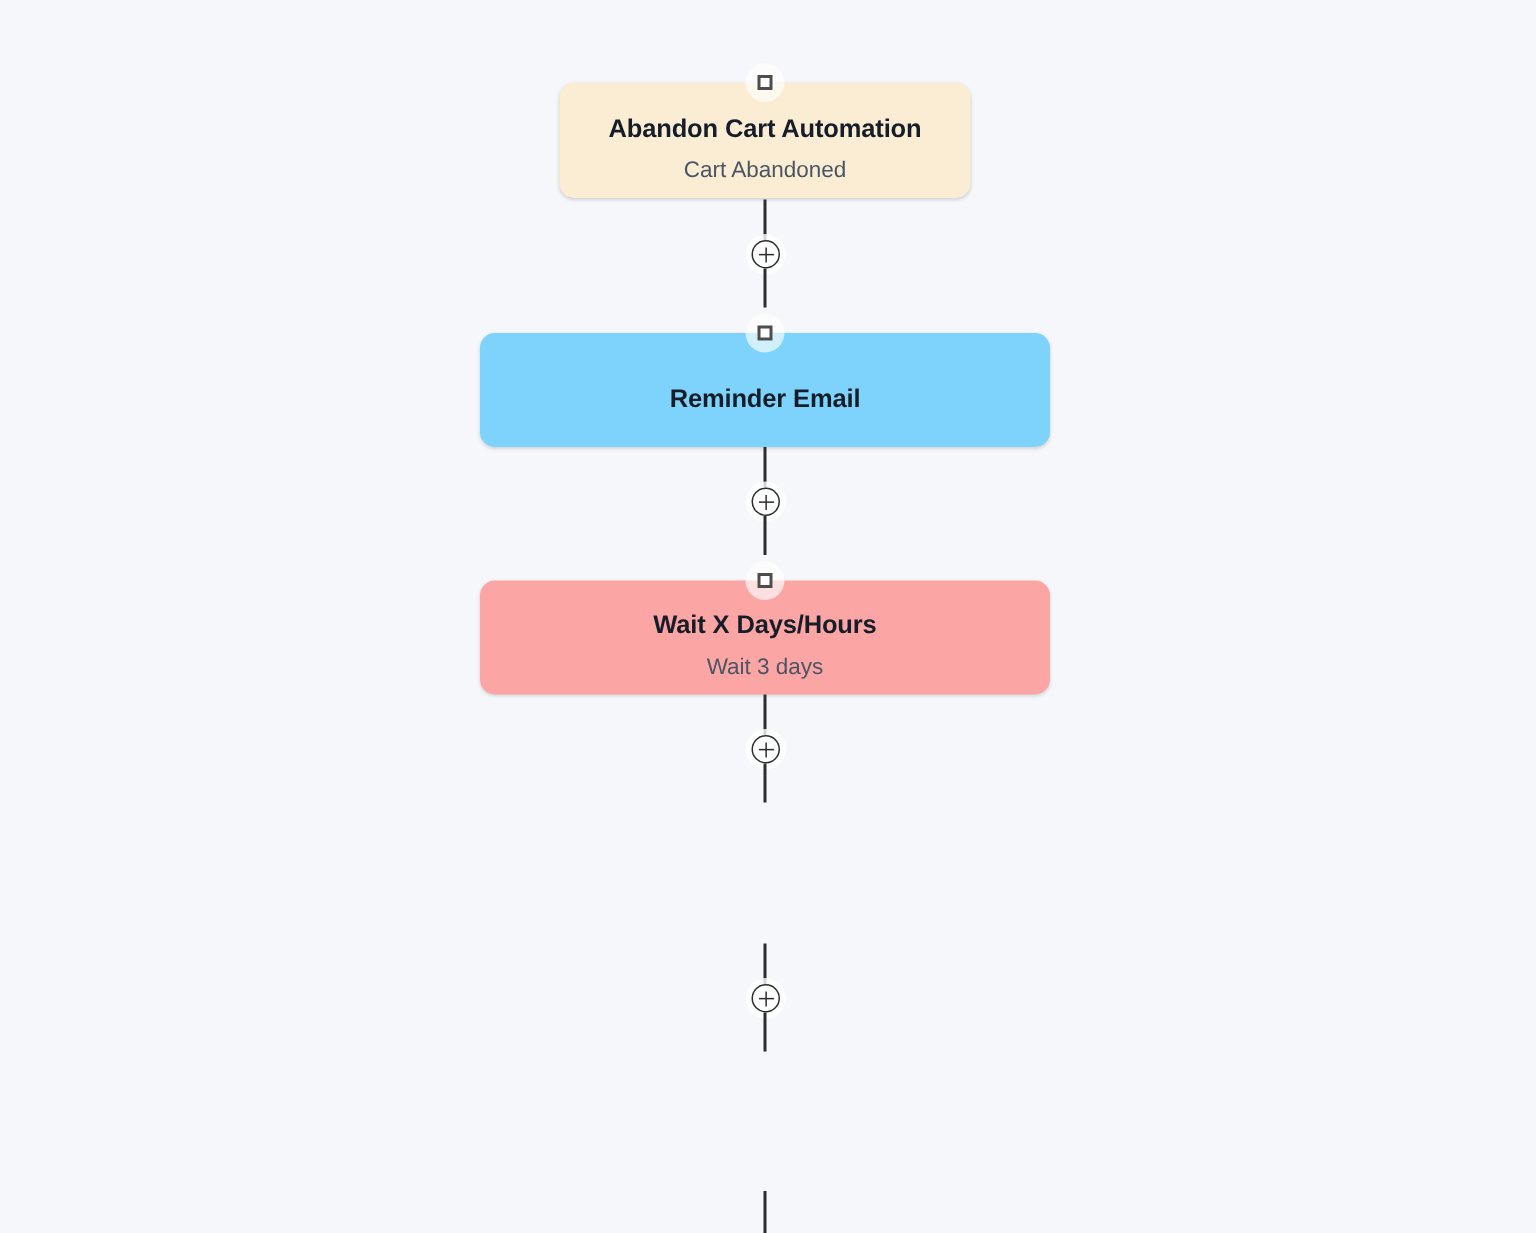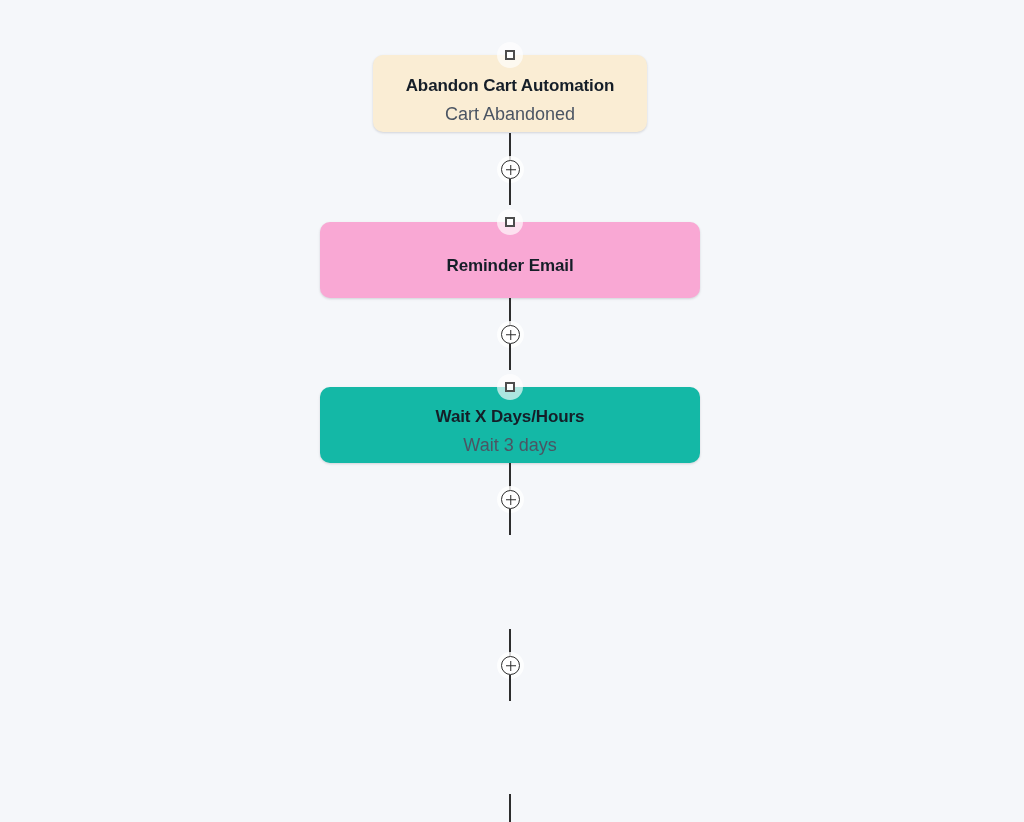--- a/index.html
+++ b/index.html
@@ -23,21 +23,21 @@
     text-align:center;
     padding-top:12px;
     gap:4px;
     cursor:pointer;
   }
   .node-title {
     font-size:17px; font-weight:700; color:#151e28;
     line-height:24px; letter-spacing:-0.1px;
   }
   .node-subtitle {
-    font-size:18px; font-weight:400; color:#4b5563;
+    font-size:15px; font-weight:400; color:#4b5563;
     line-height:24px;
   }
 
   .n0 { left:373px; top:55px;  width:274px; height:77px; }
   .n1 { left:320px; top:222px; width:380px; height:76px; }
   .n2 { left:320px; top:387px; width:380px; height:76px; }
   .n3 { left:320px; top:553px; width:380px; height:76px; }
   .n4 { left:320px; top:718px; width:380px; height:76px; }
 
   
@@ -100,34 +100,34 @@
     <div class="node-title">Abandon Cart Automation</div>
     <div class="node-subtitle">Cart Abandoned</div>
   </div>
 
   <div class="edge-line l1a"></div>
   <button class="add-btn p1">
     <span class="plus-icon"></span>
   </button>
   <div class="edge-line l1b"></div>
 
-  <div class="node n1" style="background: #f9a8d4;">
+  <div class="node n1" style="background: #7dd3fc;">
     <div class="handle">
       <div class="handle-square"></div>
     </div>
     <div class="node-title">Reminder Email</div>
   </div>
 
   <div class="edge-line l2a"></div>
   <button class="add-btn p2">
     <span class="plus-icon"></span>
   </button>
   <div class="edge-line l2b"></div>
 
-  <div class="node n2" style="background: #14b8a6;">
+  <div class="node n2" style="background: #fca5a5;">
     <div class="handle">
       <div class="handle-square"></div>
     </div>
     <div class="node-title">Wait X Days/Hours</div>
     <div class="node-subtitle">Wait 3 days</div>
   </div>
 
   <div class="edge-line l3a"></div>
   <button class="add-btn p3">
     <span class="plus-icon"></span>

